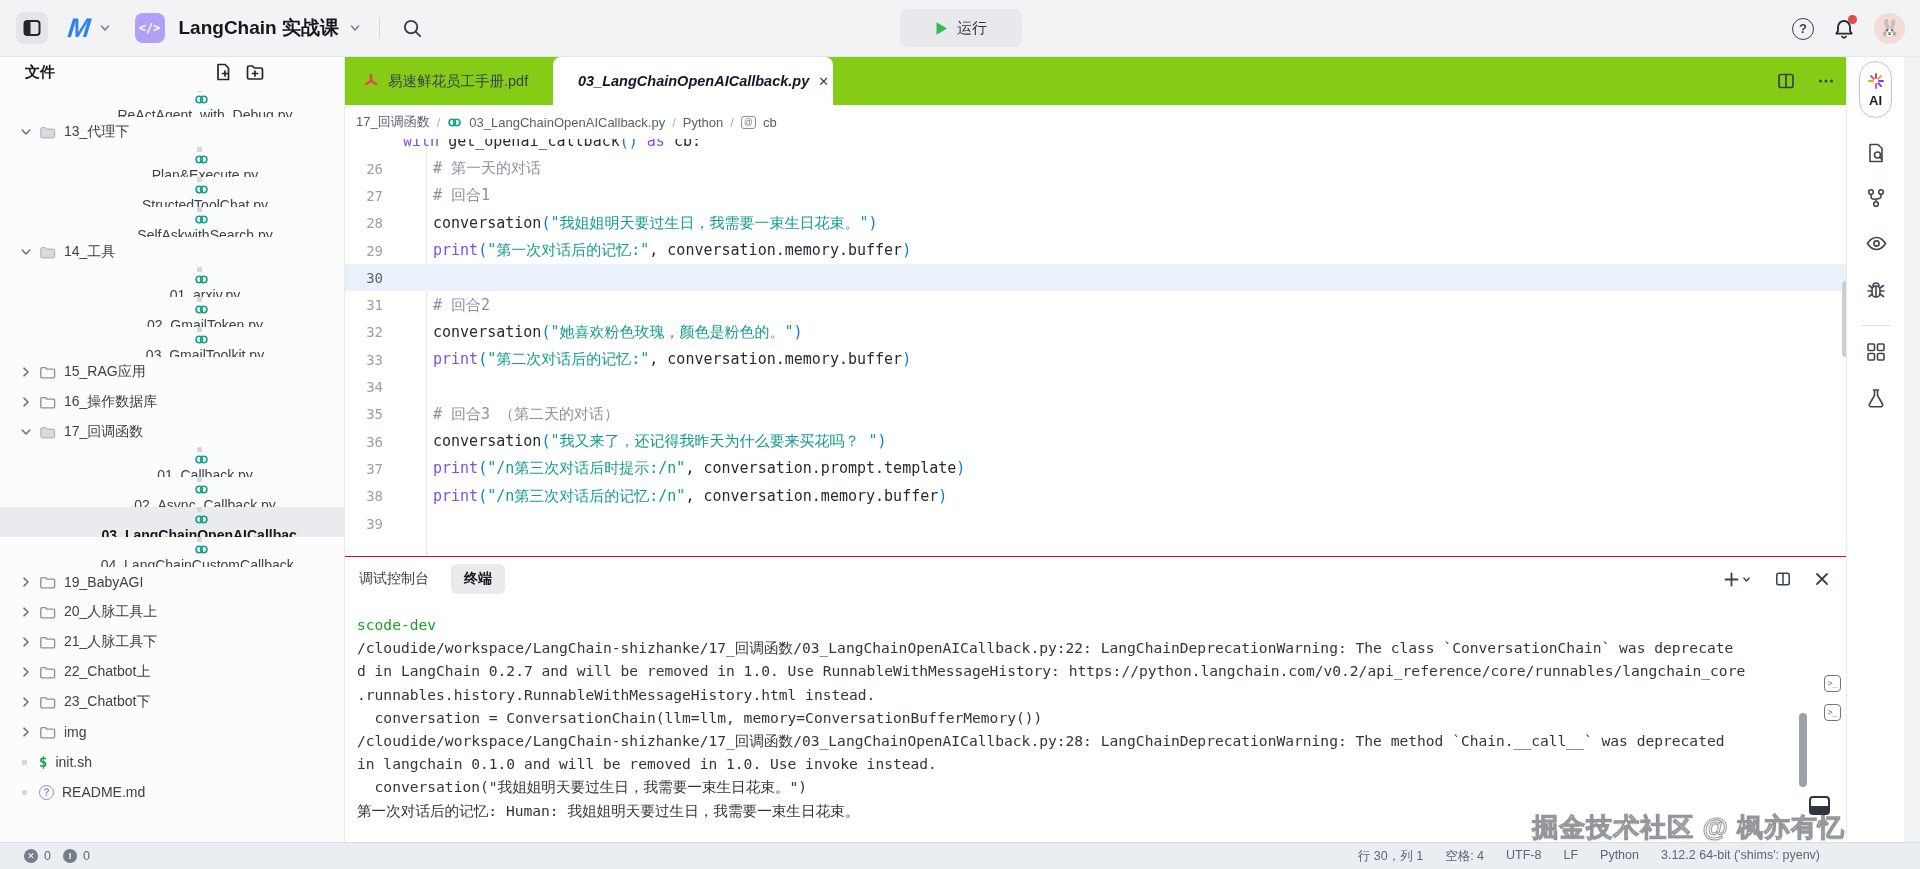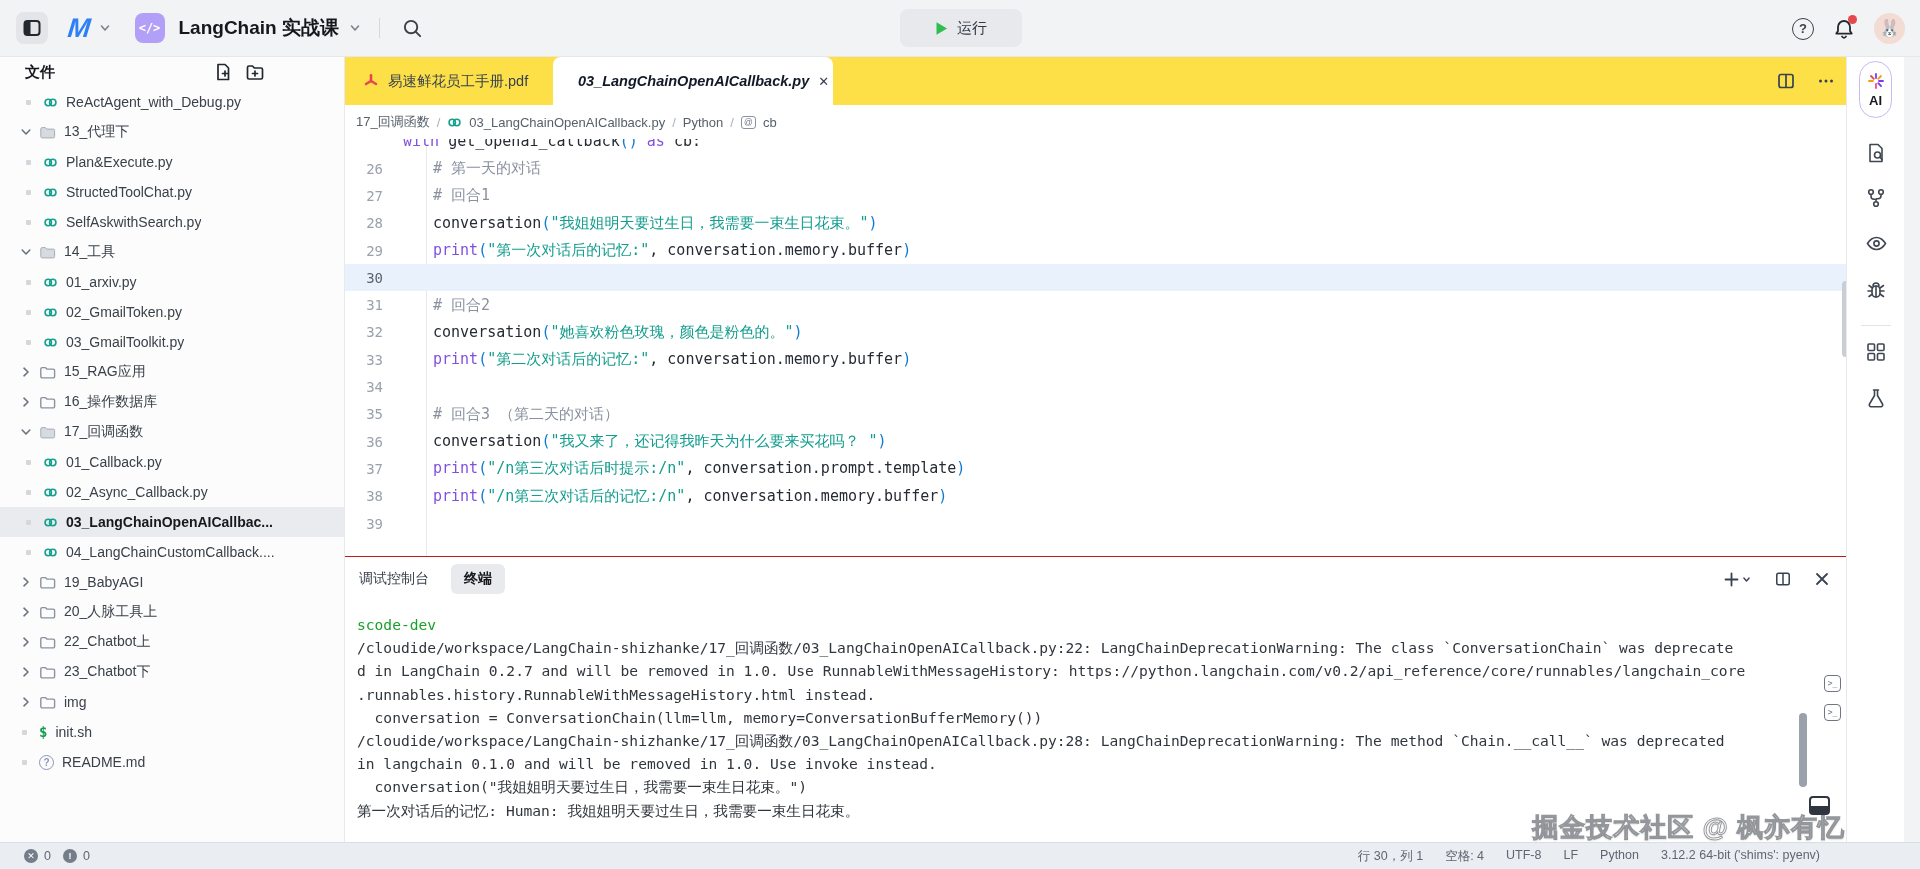--- a/index.html
+++ b/index.html
@@ -24,33 +24,33 @@
   .avatar { width:31px; height:31px; border-radius:50%; background:#f3dcd4; display:flex; align-items:center; justify-content:center; font-size:17px; overflow:hidden; }
 
   
   #explorer { position:absolute; left:0; top:57px; width:345px; height:785px; background:#fcfcfd; border-right:1px solid #e7e9ec; overflow:hidden; }
   .exp-header { position:absolute; left:0; top:0; width:100%; height:34px; background:#fcfcfd; z-index:2; }
   .exp-title { position:absolute; left:25px; top:6px; font-size:15px; font-weight:700; color:#14171c; }
   .exp-ic { position:absolute; top:5px; width:20px; height:20px; }
   #file-tree { position:absolute; left:0; top:30px; width:100%; }
   .tree-row { display:flex; align-items:center; height:30px; font-size:14px; color:#3a4149; white-space:nowrap; overflow:hidden; cursor:pointer; }
   .tree-row.folder { padding-left:20px; }
-  .tree-row.lvl1 { padding-left:26px; }
+  .tree-row.lvl1 { padding-left:66px;flex-direction:column; }
   .tree-row.rootfile { padding-left:22px; }
   .tree-row.selected { background:#e9ebef; color:#15181e; font-weight:700; }
   .tw { display:inline-flex; align-items:center; justify-content:center; margin-right:8px; flex:0 0 auto; }
   .chev { width:12px; height:12px; margin-right:7px; }
   .chev.open { transform:rotate(90deg); }
   .dot-ind { width:5px; height:5px; border-radius:1px; background:#d4d8dd; margin-right:12px; flex:0 0 auto; }
   .sh-ic { color:#109c4b; font-weight:700; font-size:14px; font-family:"DejaVu Sans Mono",monospace; }
   .md-ic { width:15px; height:15px; border:1.4px solid #8f93b8; border-radius:50%; color:#8f93b8; font-size:10px; font-weight:700; display:flex; align-items:center; justify-content:center; }
   .tree-label { overflow:hidden; text-overflow:clip; }
 
   
-  #main { position:absolute; left:345px; top:57px; width:1517px; height:785px; background:#fde047; }
+  #main { position:absolute; left:345px; top:57px; width:1517px; height:785px; background:#84cc16; }
   .tabbar { position:absolute; left:0; top:0; width:100%; height:48px; display:flex; }
   .tab { display:flex; align-items:center; gap:9px; padding:0 16px; font-size:14.5px; color:#374151; cursor:pointer; }
   .tab.t1 { margin-left:2px; width:206px; }
   .tab.t2 { width:280px; background:#ffffff; border-radius:8px 8px 0 0; color:#111827; }
   .tab.t2 .tab-name { font-style:italic; font-weight:600; }
   .tab-close { margin-left:auto; font-size:13px; color:#374151; }
   .tab-actions { position:absolute; right:27px; top:0; height:48px; display:flex; align-items:center; gap:22px; color:#374151; }
   .breadcrumb { position:absolute; left:0; top:48px; width:100%; height:34px; background:#fff; display:flex; align-items:center; padding-left:11px; font-size:13px; color:#57606a; gap:7px; white-space:nowrap; }
   .bc-sep { color:#aab1ba; }
   .bc-sym { min-width:15px; height:13px; border:1px solid #8a919f; border-radius:3px; color:#6f7680; font-size:8.5px; display:inline-flex; align-items:center; justify-content:center; padding:0 1px; }
@@ -355,20 +355,33 @@
             <svg width="12" height="12" viewBox="0 0 12 12">
               <path d="M4 2.2l4 3.8-4 3.8" fill="none" stroke="#6b7280" stroke-width="1.6" stroke-linecap="round" stroke-linejoin="round"></path>
             </svg>
           </span>
           <span class="tw">
             <svg width="17" height="17" viewBox="0 0 17 17">
               <path d="M1.8 5a1.4 1.4 0 0 1 1.4-1.4h3.2l1.4 1.5h6.4A1.4 1.4 0 0 1 15.6 6.5v6a1.4 1.4 0 0 1-1.4 1.4H3.2A1.4 1.4 0 0 1 1.8 12.5z" fill="none" stroke="#8a919f" stroke-width="1.4"></path>
             </svg>
           </span>
           <span class="tree-label">20_人脉工具上</span>
+        </div>
+        <div class="tree-row folder">
+          <span class="tw chev">
+            <svg width="12" height="12" viewBox="0 0 12 12">
+              <path d="M4 2.2l4 3.8-4 3.8" fill="none" stroke="#6b7280" stroke-width="1.6" stroke-linecap="round" stroke-linejoin="round"></path>
+            </svg>
+          </span>
+          <span class="tw">
+            <svg width="17" height="17" viewBox="0 0 17 17">
+              <path d="M1.8 5a1.4 1.4 0 0 1 1.4-1.4h3.2l1.4 1.5h6.4A1.4 1.4 0 0 1 15.6 6.5v6a1.4 1.4 0 0 1-1.4 1.4H3.2A1.4 1.4 0 0 1 1.8 12.5z" fill="none" stroke="#8a919f" stroke-width="1.4"></path>
+            </svg>
+          </span>
+          <span class="tree-label">21_人脉工具下</span>
         </div>
         <div class="tree-row folder">
           <span class="tw chev">
             <svg width="12" height="12" viewBox="0 0 12 12">
               <path d="M4 2.2l4 3.8-4 3.8" fill="none" stroke="#6b7280" stroke-width="1.6" stroke-linecap="round" stroke-linejoin="round"></path>
             </svg>
           </span>
           <span class="tw">
             <svg width="17" height="17" viewBox="0 0 17 17">
               <path d="M1.8 5a1.4 1.4 0 0 1 1.4-1.4h3.2l1.4 1.5h6.4A1.4 1.4 0 0 1 15.6 6.5v6a1.4 1.4 0 0 1-1.4 1.4H3.2A1.4 1.4 0 0 1 1.8 12.5z" fill="none" stroke="#8a919f" stroke-width="1.4"></path>

